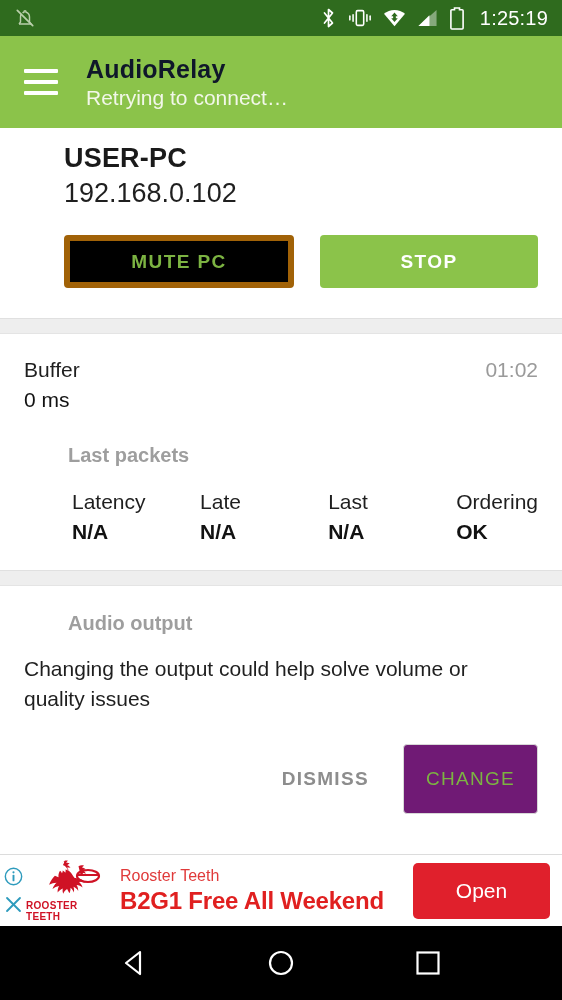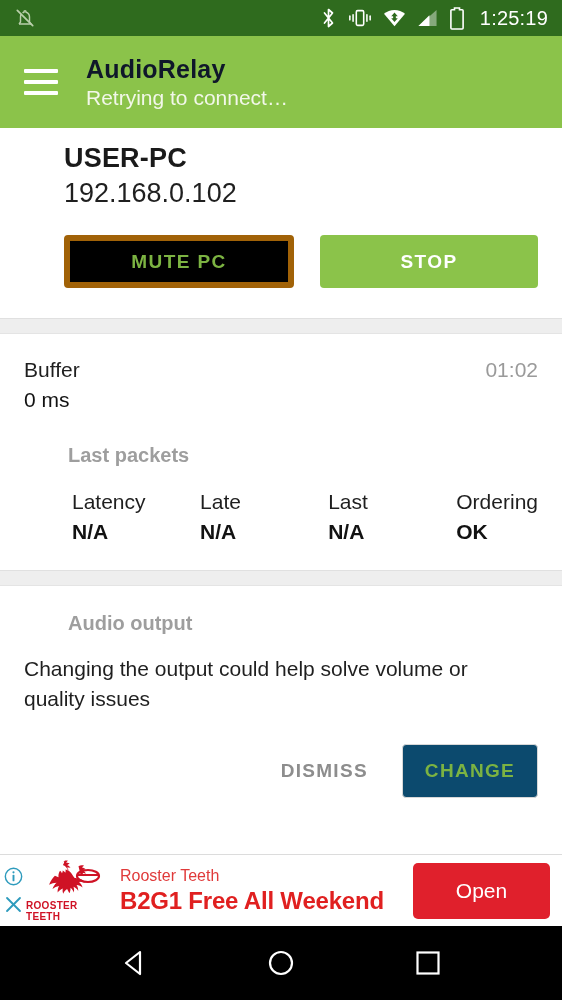--- a/index.html
+++ b/index.html
@@ -241,28 +241,28 @@
     border: none;
     color: #8d8d8d;
     font-size: 19px;
     font-weight: bold;
     letter-spacing: 1.3px;
     padding: 10px 6px;
     cursor: pointer;
     font-family: "Liberation Sans", sans-serif;
   }
   .btn-change {
-    background: #0c4a6e;
+    background: #701a75;
     border: 1px solid #d8d8d8;
     border-radius: 4px;
     color: #7cb342;
     font-size: 19px;
-    font-weight: bold;
+    font-weight: normal;
     letter-spacing: 1.3px;
-    padding: 0 22px;
+    padding: 8px 22px;
     height: 52px;
     display: flex;
     align-items: center;
     cursor: pointer;
     font-family: "Liberation Sans", sans-serif;
   }
 
   
   .ad-banner {
     flex: 0 0 72px;

